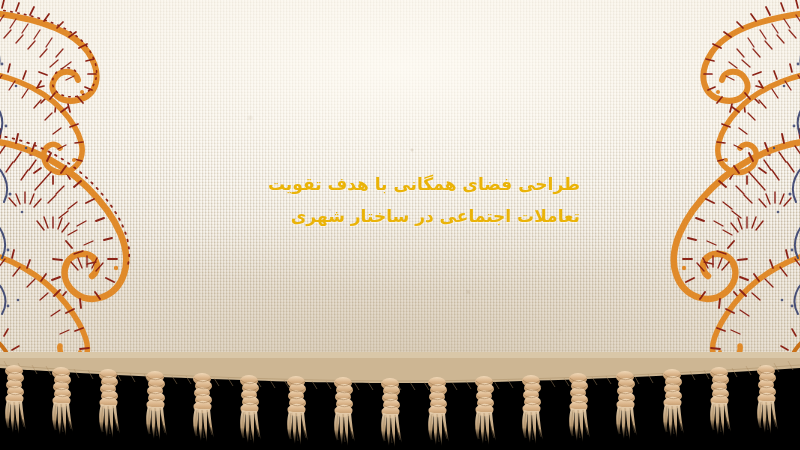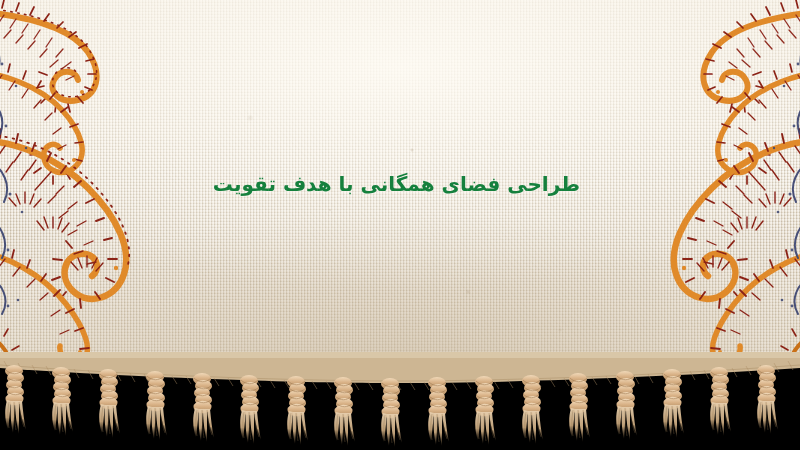--- a/index.html
+++ b/index.html
@@ -47,22 +47,22 @@
   
   .orn{position:absolute;top:0;width:300px;height:376px;}
   .orn svg{display:block;width:100%;height:100%;}
   .orn.left{left:-8px;}
   .orn.right{right:-8px;transform:scaleX(-1);}
 
   
   .title{
     position:absolute;right:220px;top:168px;width:430px;
     text-align:right;direction:rtl;
-    color:#15803d;
-    font-size:20px;line-height:32px;font-weight:700;
+    color:#eab308;
+    font-size:17px;line-height:32px;font-weight:700;
     letter-spacing:.2px;
     text-shadow:0 1px 0 rgba(255,252,245,.5);
   }
   .title .ln{display:block;white-space:nowrap;}
 
   
   .fringe{position:absolute;left:0;top:352px;width:800px;height:98px;}
 </style>
 </head>
 <body>
@@ -281,20 +281,21 @@
             <circle cx="82" cy="160" r="2"></circle>
           <circle cx="124" cy="268" r="2.2"></circle>
             <circle cx="88" cy="352" r="2"></circle>
         </g>
       </g>
     </svg>
   </div>
 
   <div class="title">
     <span class="ln">طراحی فضای همگانی با هدف تقویت</span>
+    <span class="ln">تعاملات اجتماعی در ساختار شهری</span>
   </div>
 
   <div class="fringe">
     <svg viewBox="0 0 800 98" preserveAspectRatio="none" width="800" height="98" aria-hidden="true">
       <defs>
         <linearGradient id="cordG" x1="0" y1="0" x2="0" y2="1">
           <stop offset="0%" stop-color="#f0d8b8"></stop>
           <stop offset="45%" stop-color="#d9b287"></stop>
           <stop offset="100%" stop-color="#b08a5e"></stop>
         </linearGradient>

